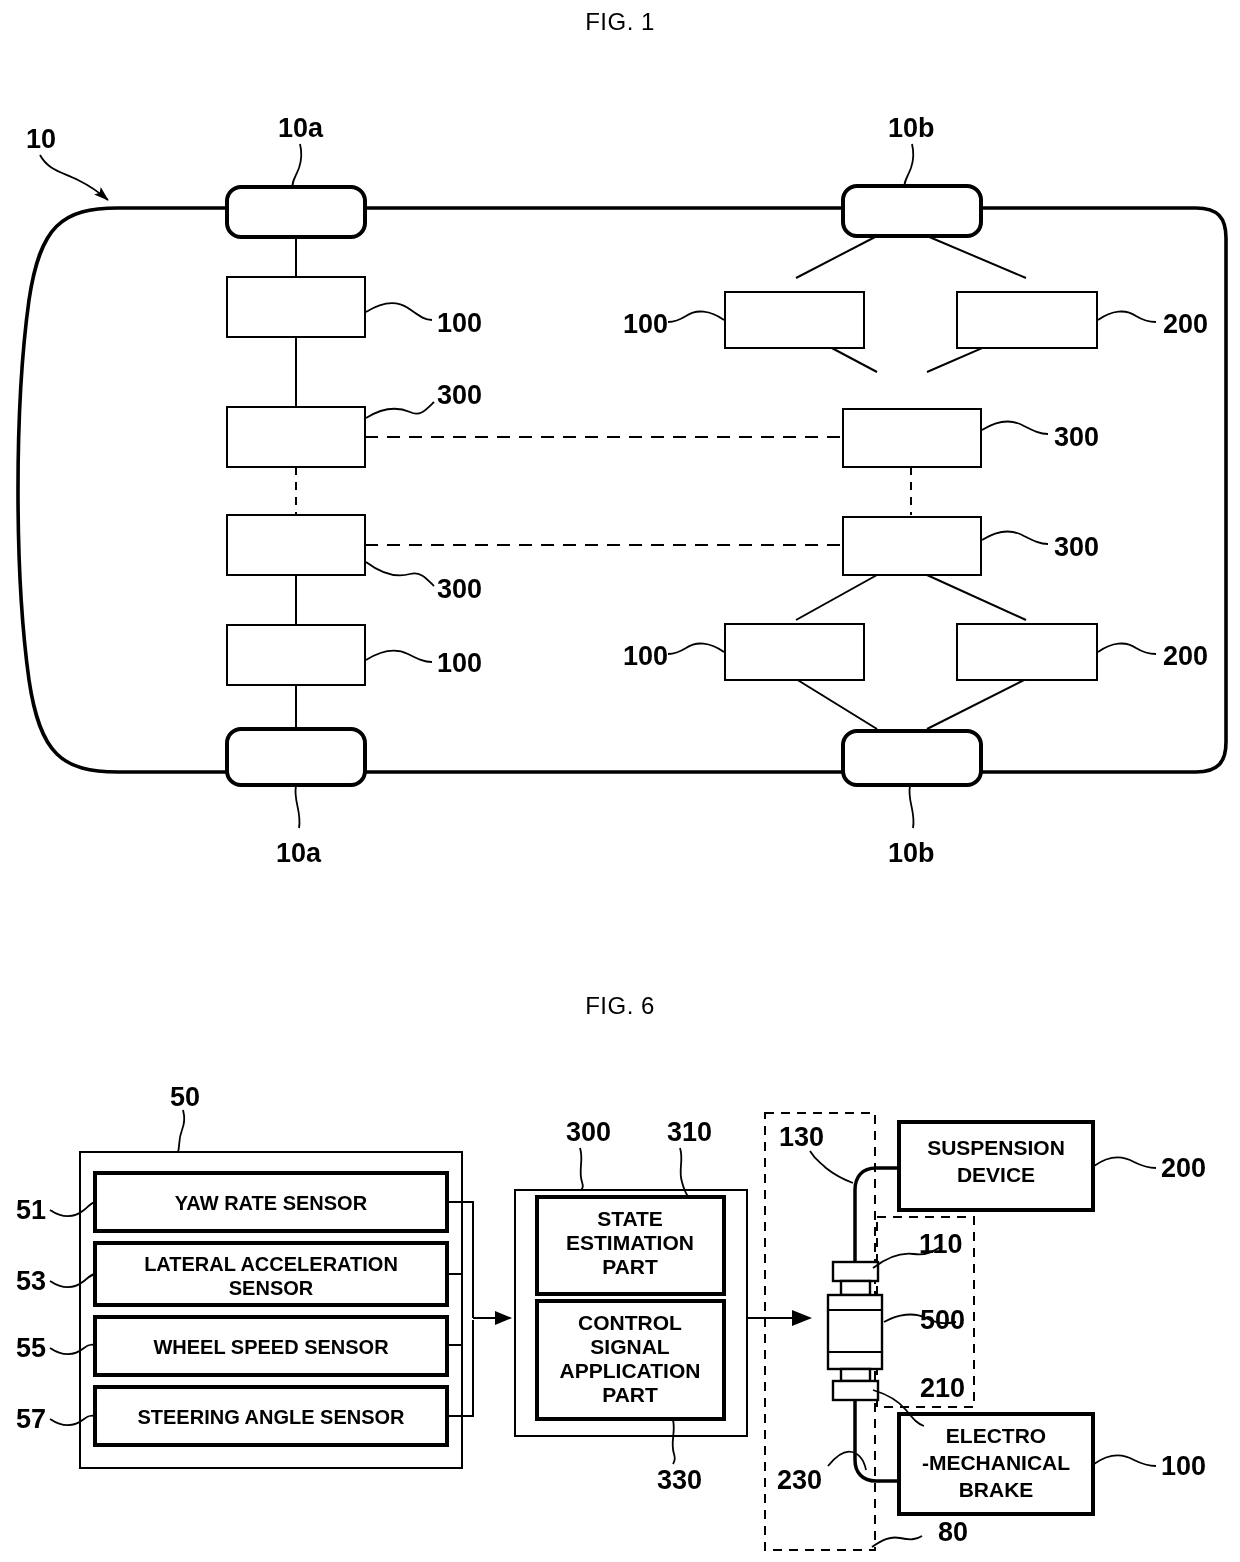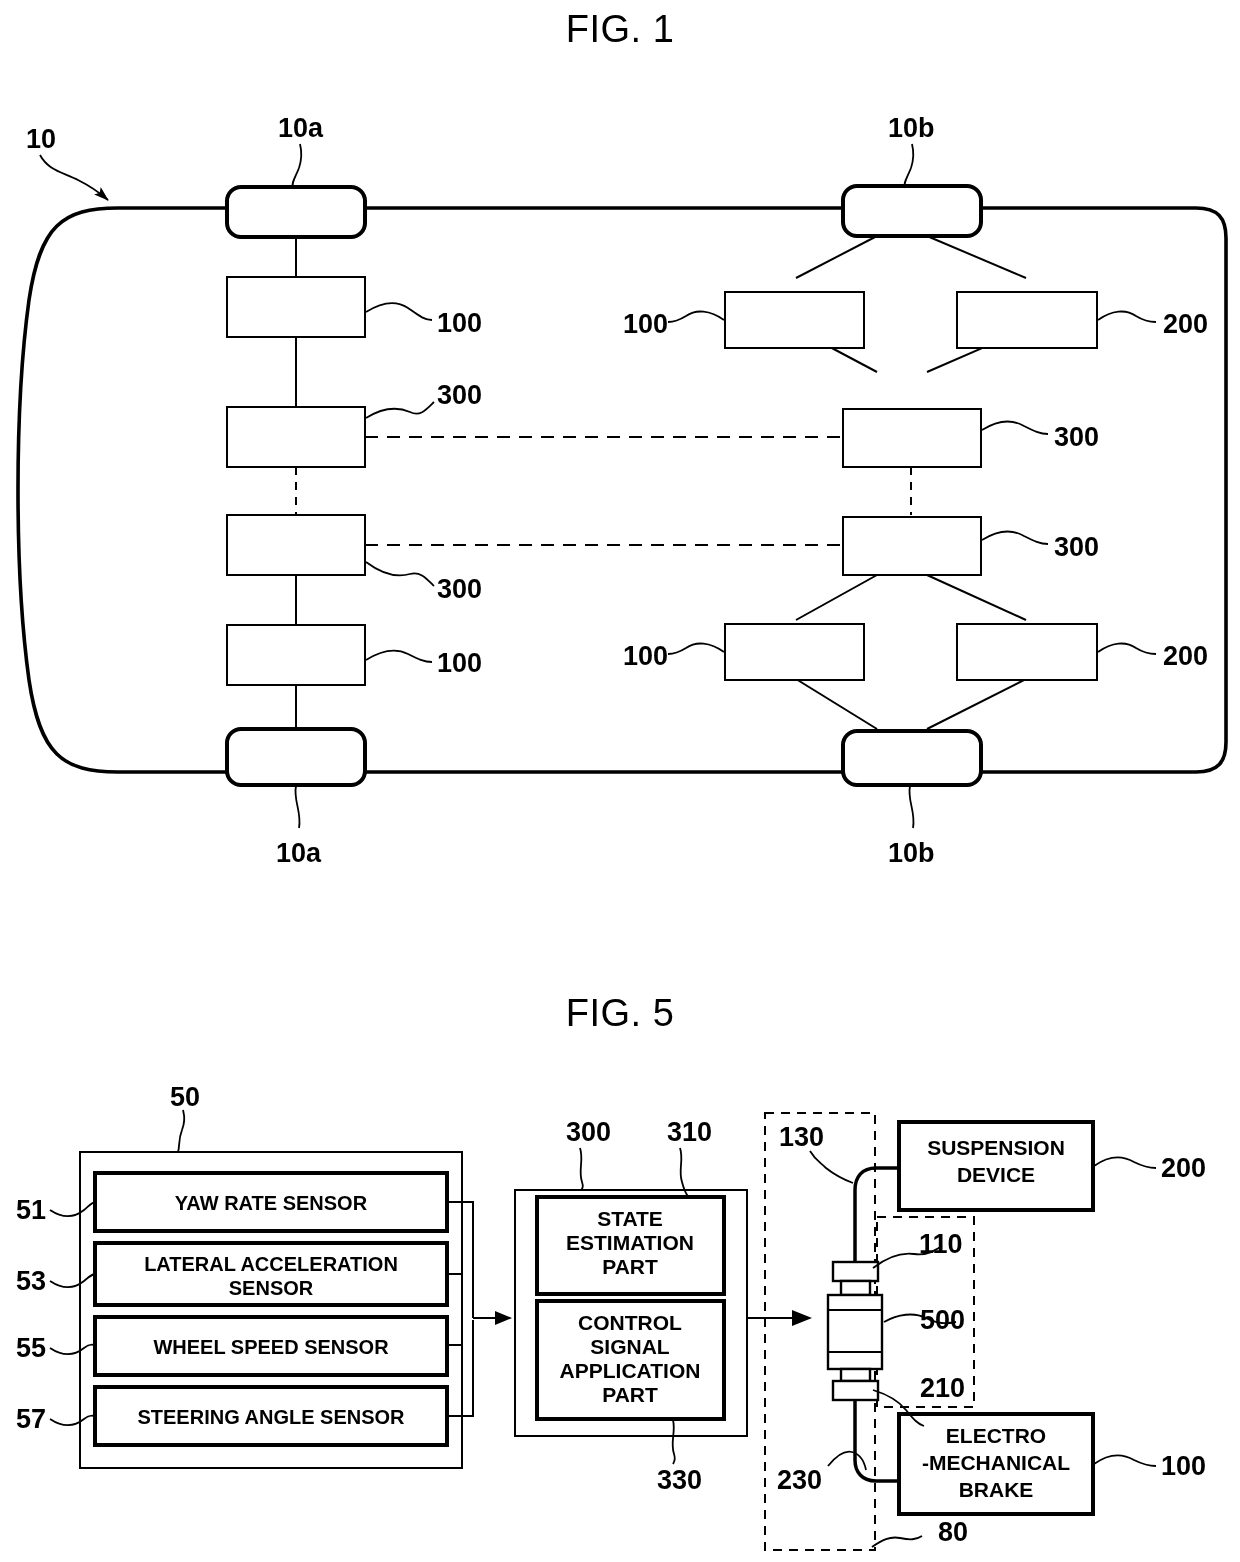--- a/index.html
+++ b/index.html
@@ -18,21 +18,21 @@
   }
   .page {
     position: absolute;
     left: 0; top: 0;
     width: 1240px;
     height: 1562px;
   }
   .fig-title {
     position: absolute;
     text-align: center;
-    font-size: 38px;
+    font-size: 24px;
     font-weight: 400;
     letter-spacing: 0.5px;
     font-family: "Liberation Sans", sans-serif;
     color: #000;
     white-space: nowrap;
   }
   #fig1-title { left: 0; top: 8px; width: 1240px; }
   #fig2-title { left: 0; top: 992px; width: 1240px; }
 
   svg.layer {
@@ -215,21 +215,21 @@
     <text class="refnum" x="437" y="672">100</text>
 
     <text class="refnum" x="623" y="333">100</text>
     <text class="refnum" x="1163" y="333">200</text>
     <text class="refnum" x="1054" y="446">300</text>
     <text class="refnum" x="1054" y="556">300</text>
     <text class="refnum" x="623" y="665">100</text>
     <text class="refnum" x="1163" y="665">200</text>
   </svg>
 
-  <div class="fig-title" id="fig2-title">FIG. 5</div>
+  <div class="fig-title" id="fig2-title">FIG. 6</div>
 
   <svg class="layer" id="fig2-svg" viewBox="0 0 1240 1562">
 
     <g>
       <rect x="80" y="1152" width="382" height="316" fill="#fff" stroke="#000" stroke-width="2"></rect>
     </g>
 
     <g>
       <rect x="95" y="1173" width="352" height="58" fill="#fff" stroke="#000" stroke-width="4"></rect>
     </g>

